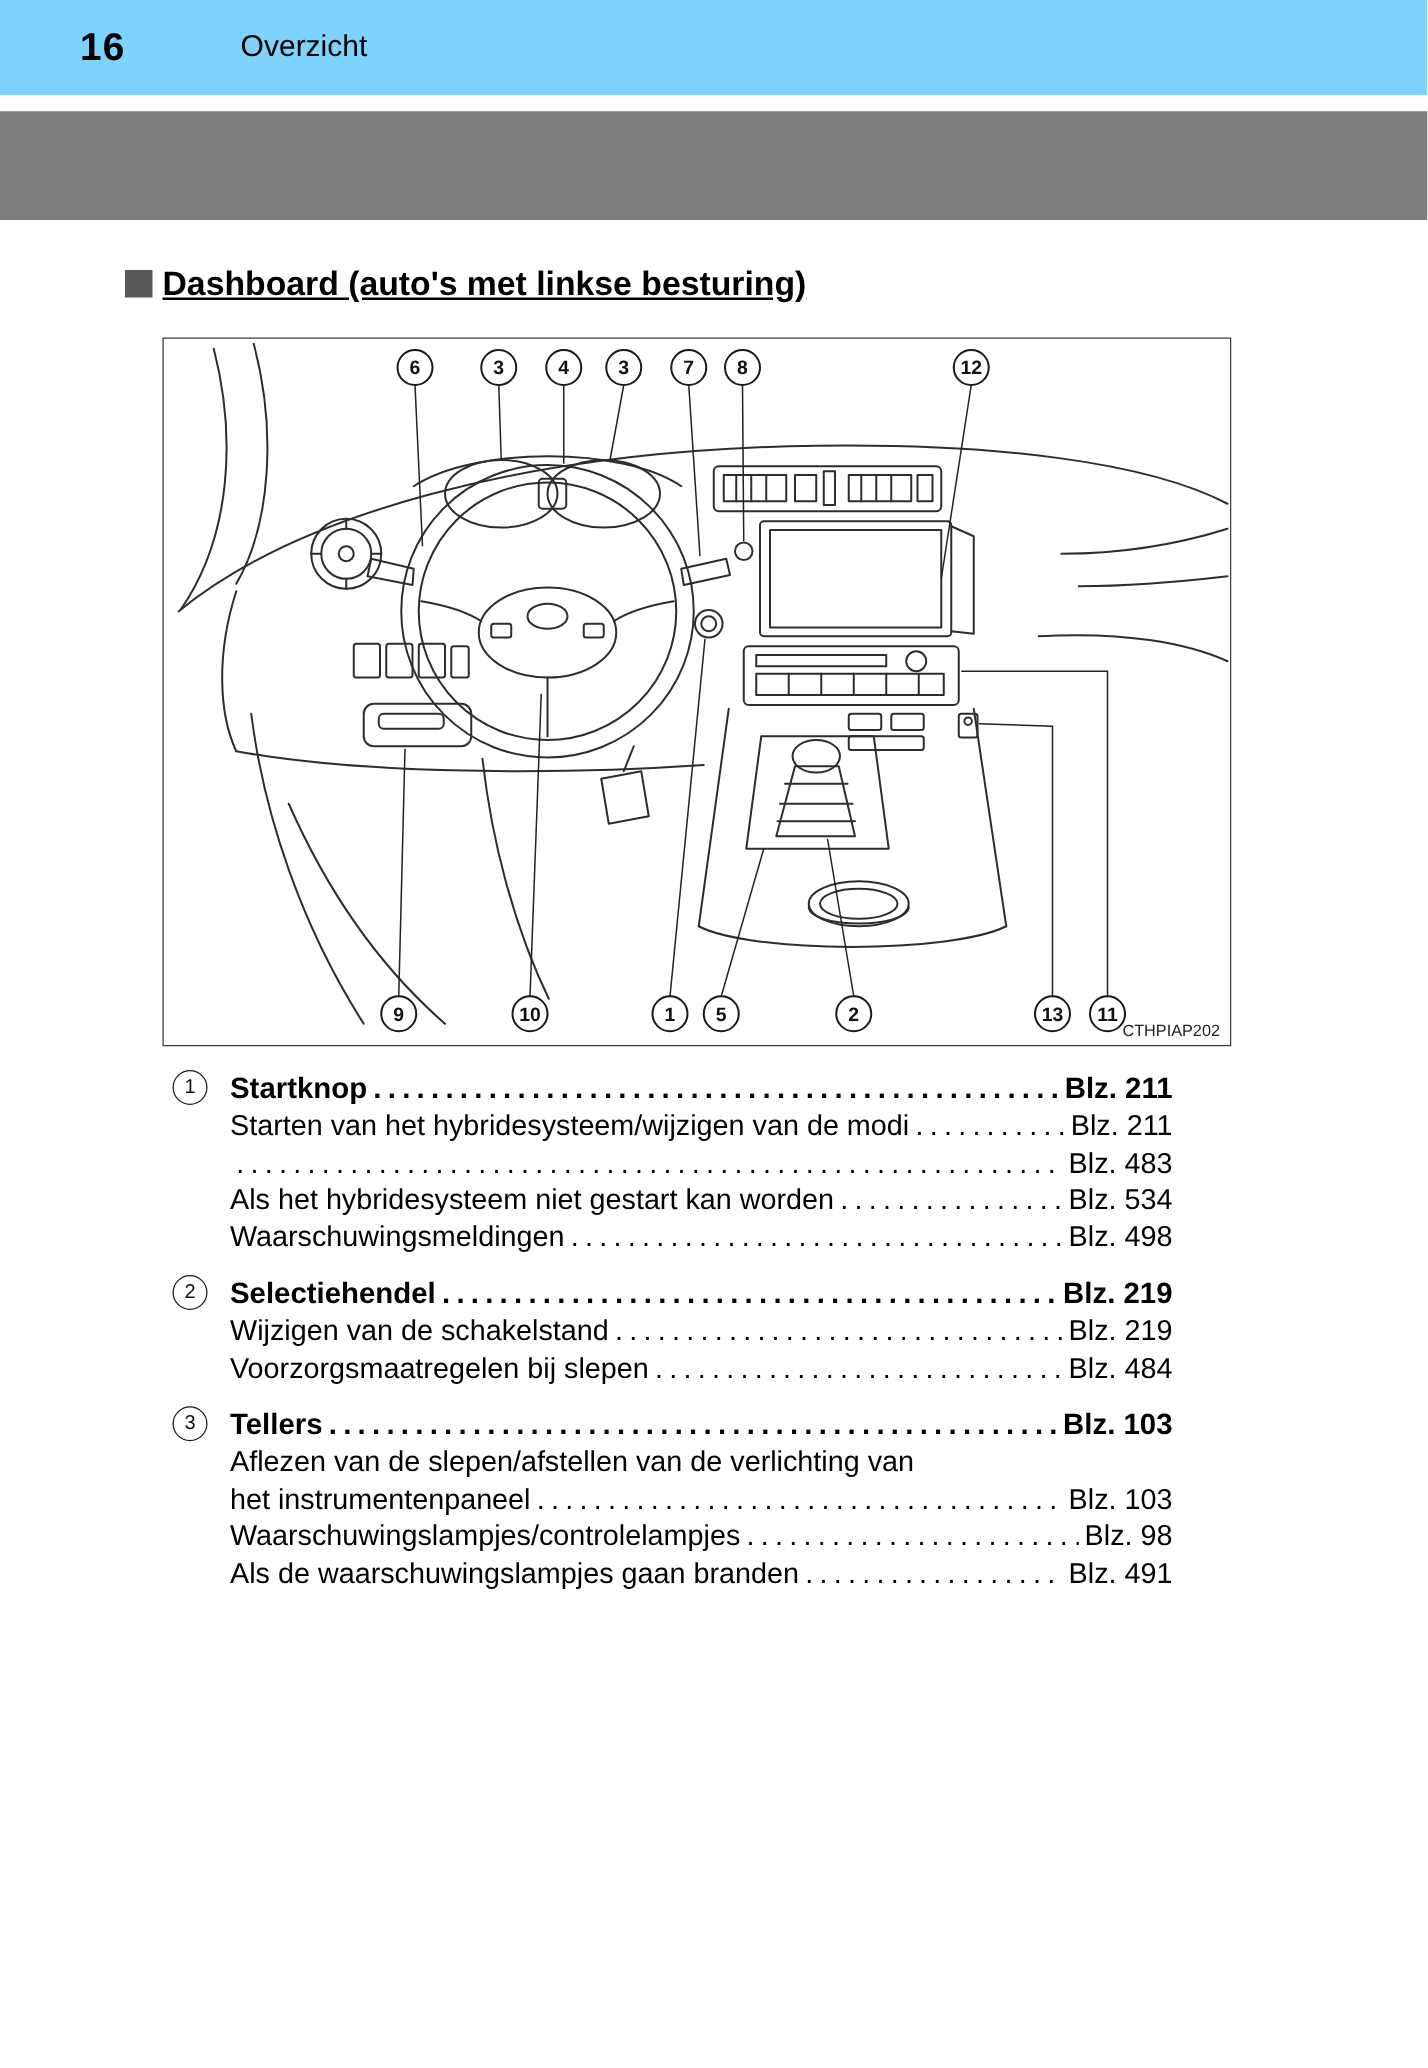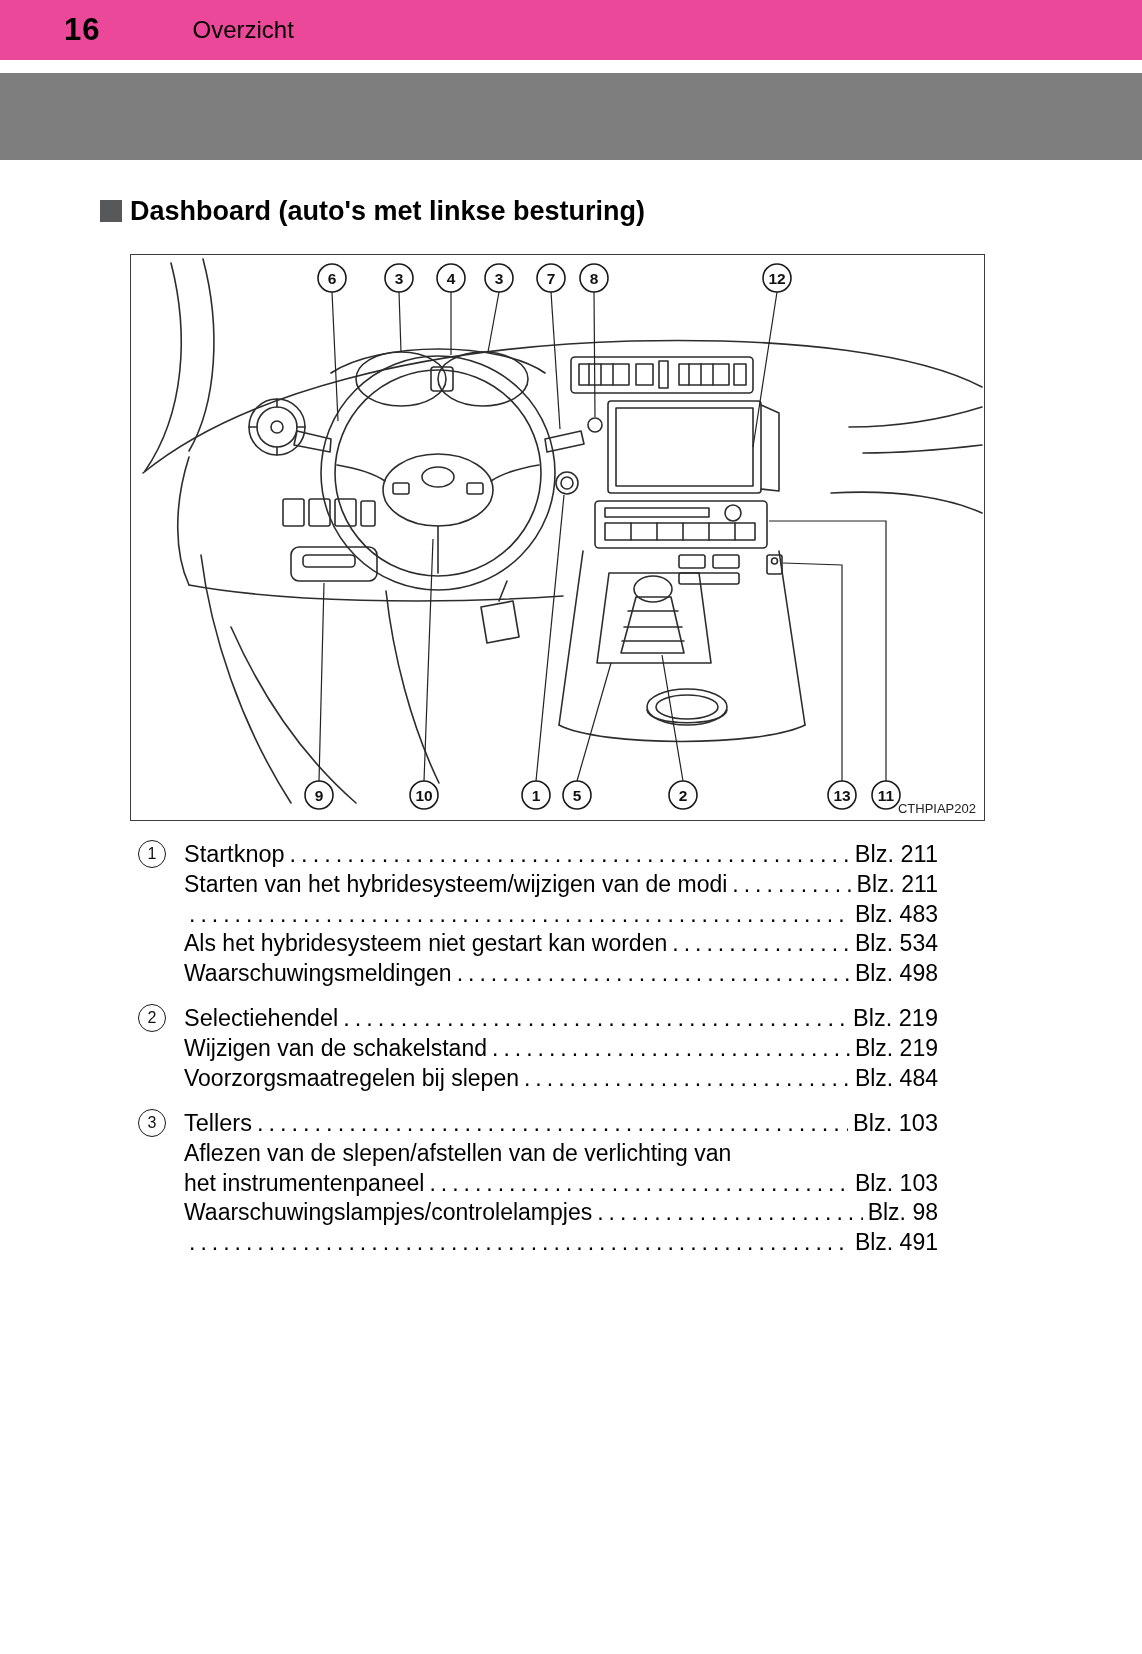--- a/index.html
+++ b/index.html
@@ -1,45 +1,45 @@
 <!DOCTYPE html>
 <html><head>
 <meta charset="utf-8">
 <style>
   html,body { margin:0; padding:0; }
   body {
     width:1142px; height:1654px; background:#ffffff; color:#000;
     font-family:"Liberation Sans", sans-serif; position:relative; overflow:hidden;
   }
   .topbar {
-    height:60px; background:#ec4899; display:flex; align-items:center;
+    height:76px; background:#7dd3fc; display:flex; align-items:center;
   }
   .page-num { font-size:31px; font-weight:bold; margin-left:64px; letter-spacing:1px; }
   .header-title { font-size:24px; margin-left:92px;text-align:center; }
   .dark-band { height:87px; background:#7e7e7e; margin-top:13px; }
 
   .section-head { margin:36px 0 0 100px; display:flex; align-items:flex-start; }
   .square { width:22px; height:22px; background:#57585a; flex:none; margin-top:4px; }
-  .section-title { font-size:27px; font-weight:bold; margin-left:8px; line-height:30px; }
+  .section-title { font-size:27px; font-weight:bold; margin-left:8px; line-height:30px;text-decoration:underline; }
 
   .figure {
     width:853px; margin:28px 0 0 130px; border:1px solid #3c3c3c; background:#fff;
   }
   .figure svg { display:block; }
 
   .toc { width:800px; margin:18px 0 0 138px; font-size:23px; }
   .toc-section { position:relative; padding-left:46px; margin-bottom:15px; }
   .num-circle {
     position:absolute; left:0; top:1px; width:26px; height:26px;
     border:1.8px solid #1a1a1a; border-radius:50%;
     display:flex; align-items:center; justify-content:center;
     font-size:16px; color:#111; background:#fff;
   }
   .row { display:flex; align-items:baseline; line-height:29.5px; }
-  .head-row { font-weight:normal; font-size:23.5px; line-height:31px; }
+  .head-row { font-weight:bold; font-size:23.5px; line-height:31px; }
   .label { white-space:nowrap; }
   .leader { flex:1; overflow:hidden; white-space:nowrap; margin:0 5px; }
   .leader::after {
     content:"........................................................................................................................................................";
     letter-spacing:5px;
   }
   .pageref { white-space:nowrap; }
 </style>
 </head>
 <body>
@@ -296,18 +296,19 @@
       <span class="label">het instrumentenpaneel</span>
       <span class="leader"></span>
       <span class="pageref">Blz. 103</span>
     </div>
     <div class="row">
       <span class="label">Waarschuwingslampjes/controlelampjes</span>
       <span class="leader"></span>
       <span class="pageref">Blz. 98</span>
     </div>
     <div class="row">
+      <span class="label">Als de waarschuwingslampjes gaan branden</span>
       <span class="leader"></span>
       <span class="pageref">Blz. 491</span>
     </div>
   </div>
 
 </div>
 
 </body></html>

